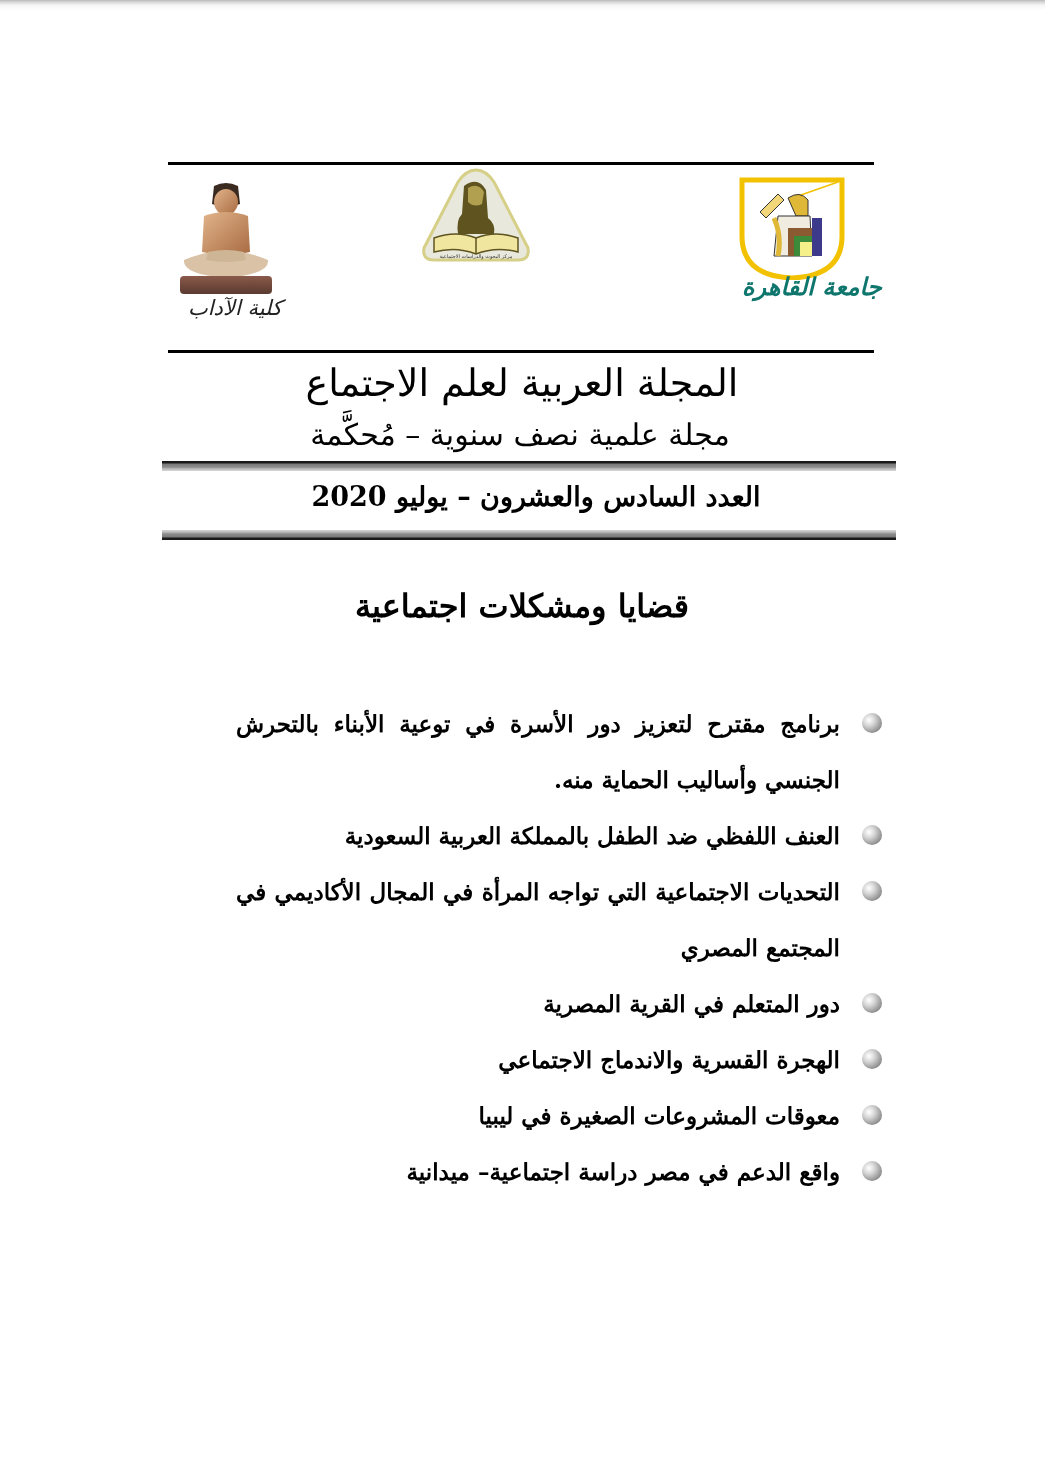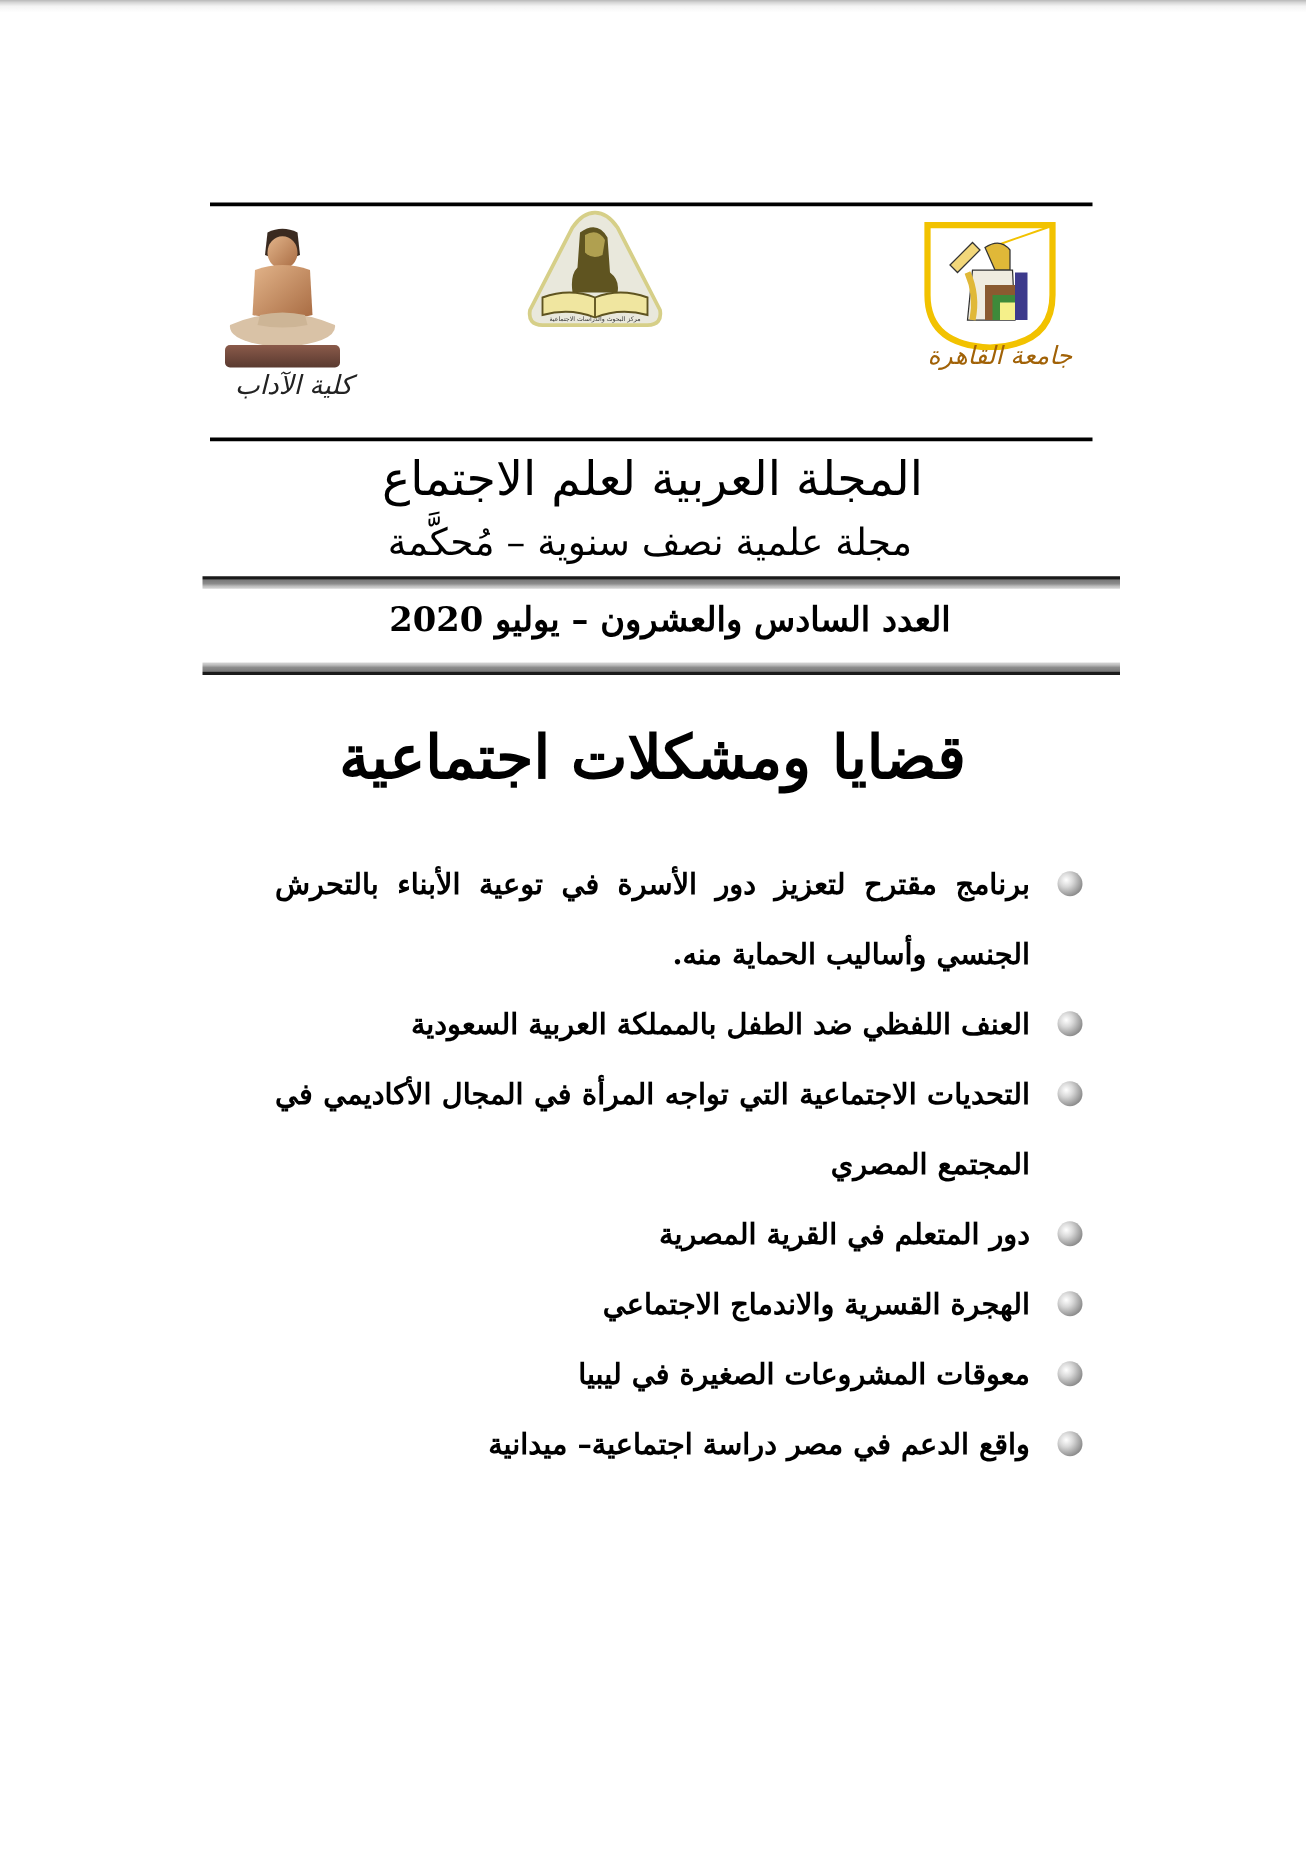--- a/index.html
+++ b/index.html
@@ -31,29 +31,29 @@
   .title-sub {
     left: 300px; top: 418px; width: 440px;
     font-size: 30px; line-height: 34px;
   }
   .issue {
     left: 276px; top: 474px; width: 520px;
     font-size: 27px; font-weight: bold; line-height: 46px;
   }
   .section {
     left: 262px; top: 578px; width: 520px;
-    font-size: 48px; font-weight: bold; line-height: 56px;
+    font-size: 32px; font-weight: bold; line-height: 56px;
   }
   .center-caption {
     left: 370px; top: 270px; width: 220px;
     font-size: 18px; line-height: 30px;
   }
   .articles {
     position: absolute; left: 220px; top: 680px; width: 660px;
-    list-style: none; margin: 0; padding: 0;
+    list-style: none; margin: 16px; padding: 0;
   }
   .article {
     position: relative; padding-right: 56px;
     font-size: 23px; font-weight: bold; line-height: 56px;
     text-align: justify; text-align-last: right;
   }
   .bullet {
     position: absolute; right: 14px; top: 17px; width: 20px; height: 20px;
     border-radius: 50%;
     background: radial-gradient(circle at 35% 35%, #ffffff 0%, #d8d8d8 30%, #8a8a8a 75%, #5a5a5a 100%);
@@ -110,21 +110,21 @@
     <line x1="60" y1="20" x2="100" y2="6" stroke="#f2c200" stroke-width="1.5"></line>
     <path d="M22 36 L40 18 L46 24 L28 42 Z" fill="#f2d77a" stroke="#333" stroke-width="1"></path>
     <path d="M50 22 Q62 14 70 24 L70 40 L58 40 Z" fill="#e0b838" stroke="#333" stroke-width="1"></path>
     <path d="M40 40 L72 40 L74 80 L36 80 Z" fill="#f0ece0" stroke="#333" stroke-width="1"></path>
     <rect x="74" y="42" width="10" height="38" fill="#3d3a8c"></rect>
     <rect x="50" y="52" width="24" height="28" fill="#8a5a30"></rect>
     <rect x="56" y="60" width="18" height="20" fill="#3d8a3a"></rect>
     <rect x="62" y="66" width="12" height="14" fill="#f5f08a"></rect>
     <path d="M36 42 Q44 60 40 80" stroke="#e0b838" stroke-width="5" fill="none"></path>
   </svg>
-  <div class="logo-caption rtl" style="left:4px; top:96px; font-size:20px; font-weight:normal; color:#a16207;">جامعة القاهرة</div>
+  <div class="logo-caption rtl" style="left:4px; top:96px; font-size:24px; font-weight:bold; color:#0f766e;">جامعة القاهرة</div>
 </div>
 
 <div class="rule" style="left:168px; top:350px; width:706px; height:3px;"></div>
 
 <div class="center-text title-main rtl">المجلة العربية لعلم الاجتماع</div>
 <div class="center-text title-sub rtl">مجلة علمية نصف سنوية – مُحكَّمة</div>
 
 <div class="gbar" style="top:461px;"></div>
 <div class="center-text issue rtl">العدد السادس والعشرون –  يوليو 2020</div>
 <div class="gbar flip" style="top:530px;"></div>

